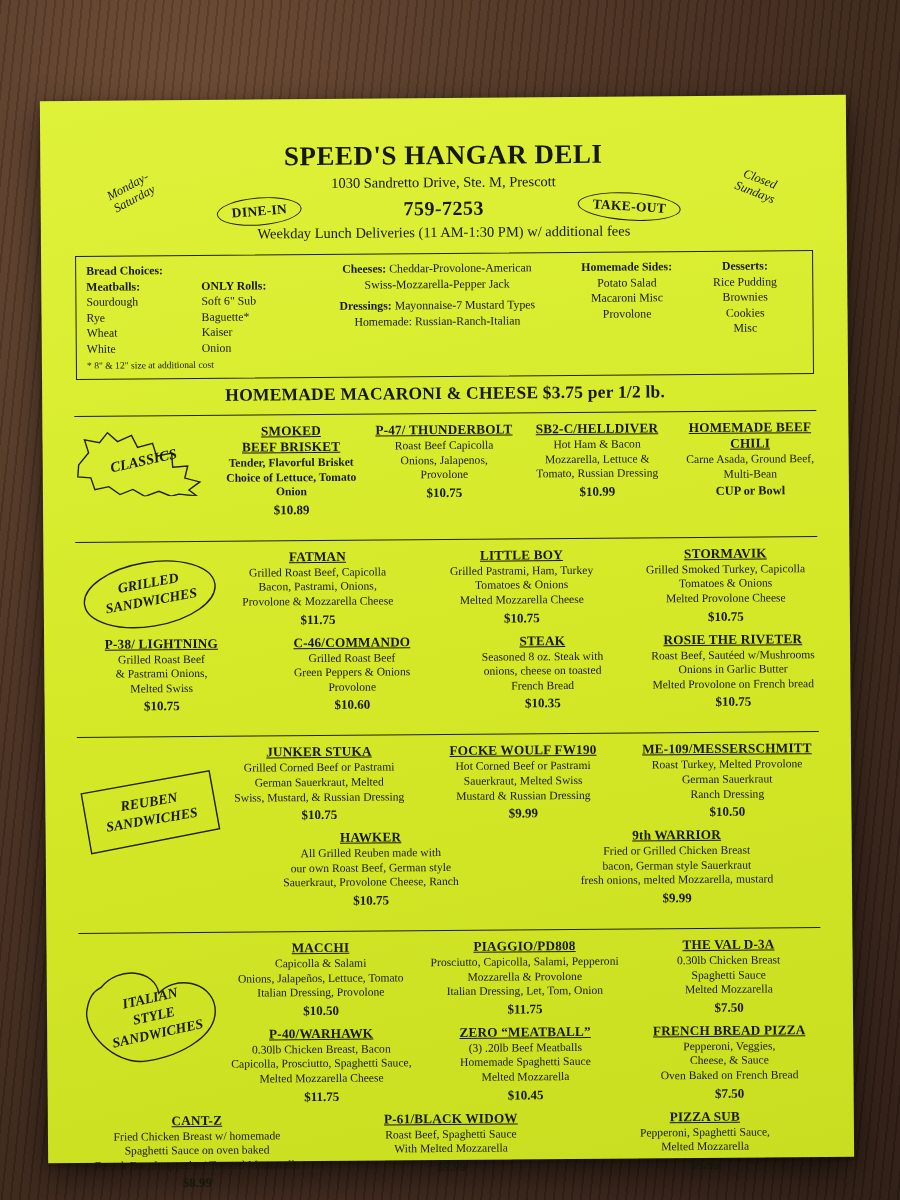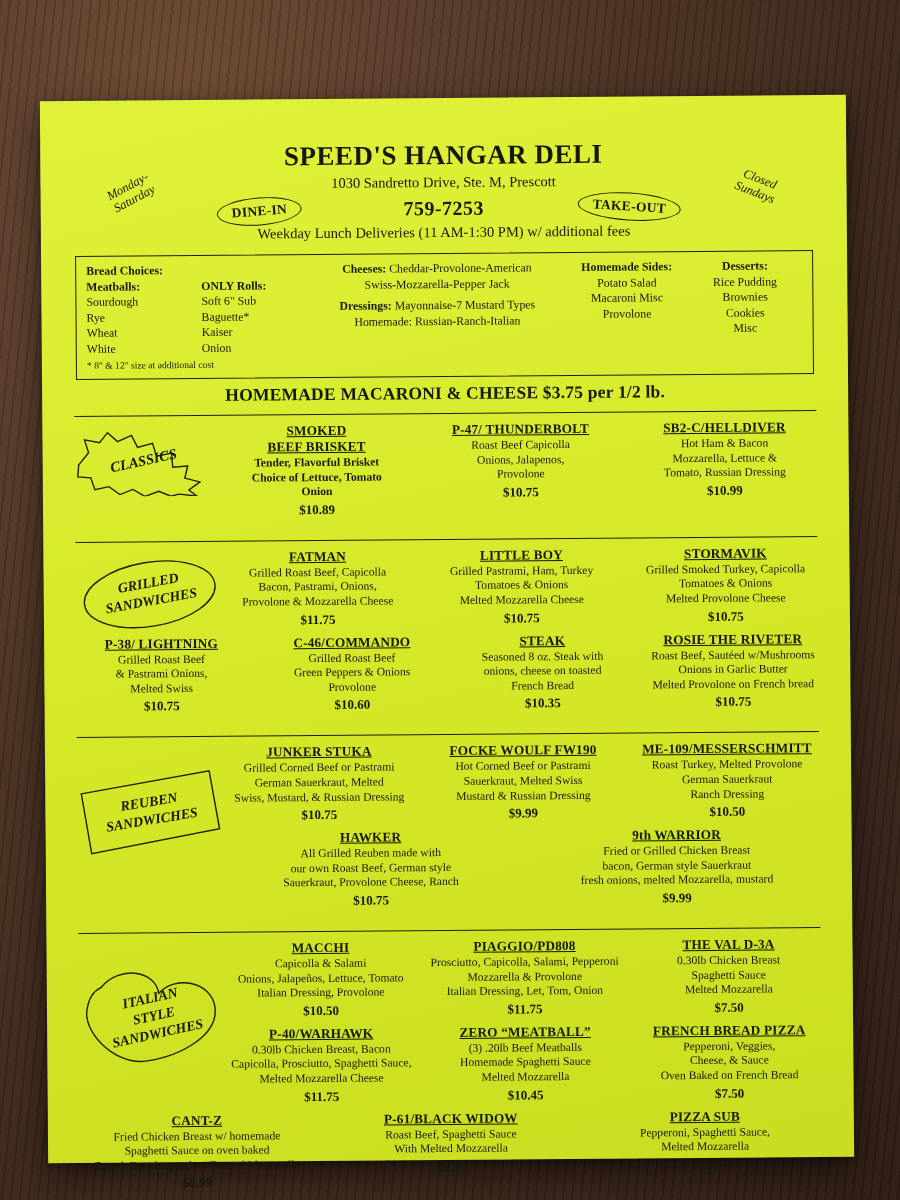--- a/index.html
+++ b/index.html
@@ -206,20 +206,26 @@
 Provolone</div>
           <div class="pr">$10.75</div>
         </div>
         <div class="item">
           <div class="nm" style="white-space:pre-line;">SB2-C/HELLDIVER</div>
           <div class="ds" style="white-space:pre-line;">Hot Ham &amp; Bacon
 Mozzarella, Lettuce &amp;
 Tomato, Russian Dressing</div>
           <div class="pr">$10.99</div>
         </div>
+        <div class="item">
+          <div class="nm" style="white-space:pre-line;">HOMEMADE BEEF CHILI</div>
+          <div class="ds" style="white-space:pre-line;">Carne Asada, Ground Beef,
+Multi-Bean</div>
+          <div class="cup">CUP or Bowl</div>
+        </div>
       </div>
     </div>
   </div>
 
   <div class="rule"></div>
   <div class="section">
     <div class="ellipse-badge">
       <svg width="140" height="72" viewBox="0 0 140 72">
         <ellipse cx="70" cy="36" rx="66" ry="32" fill="none" stroke="#1d2007" stroke-width="1.4" transform="rotate(-9 70 36)"></ellipse>
       </svg>

